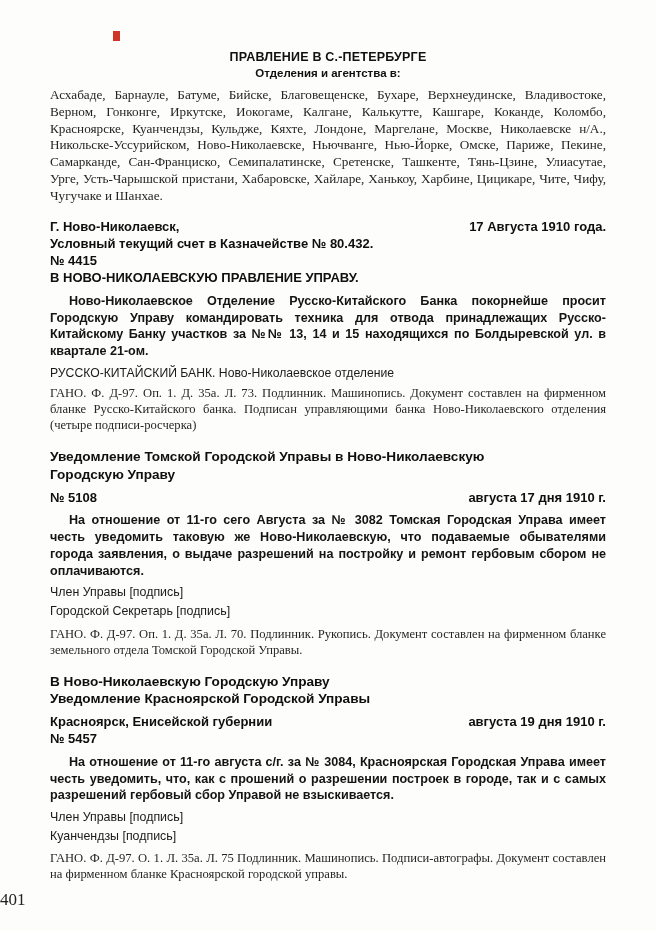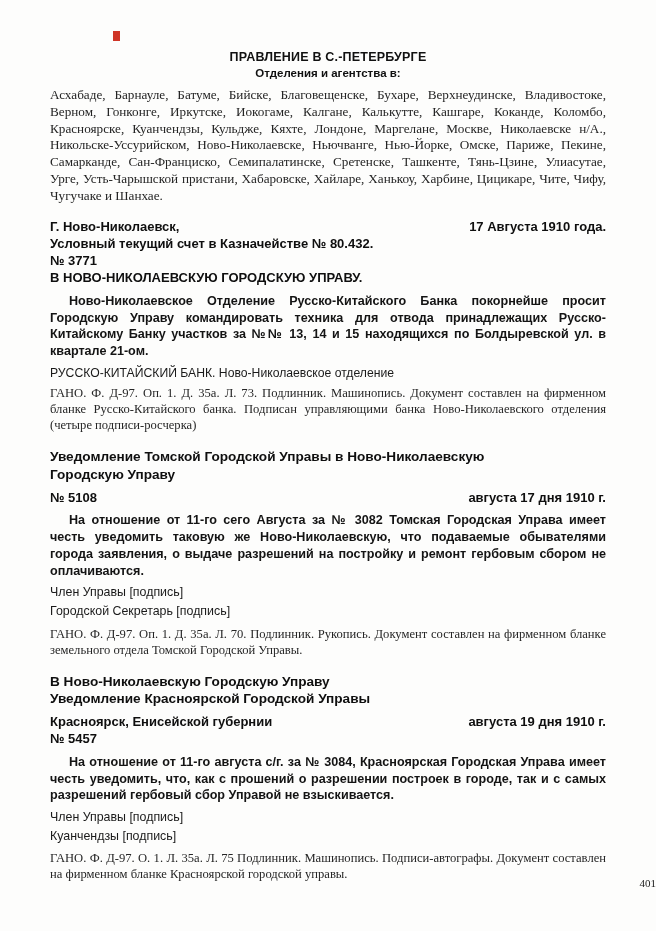--- a/index.html
+++ b/index.html
@@ -61,23 +61,23 @@
 
   .note {
     font-size: 12.6px;
     line-height: 1.28;
     margin: 5px 0 0 0;
     color: #262626;
   }
 
   .page-num {
     position: absolute;
-    left: 0; right: 0; bottom: 42px;
-    text-align: right;
-    font-size: 11px;
+    left: 0; right: 0; bottom: 21px;
+    text-align: left;
+    font-size: 17px;
     color: #222;
   }
 </style>
 </head>
 <body>
 
 <div class="sheet">
 
   <span class="red-mark"></span>
 
@@ -86,22 +86,22 @@
     <div class="h-sub sans bold center">Отделения и агентства в:</div>
     <p class="branch-list serif justify">Асхабаде, Барнауле, Батуме, Бийске, Благовещенске, Бухаре, Верхнеудинске, Владивостоке, Верном, Гонконге, Иркутске, Иокогаме, Калгане, Калькутте, Кашгаре, Коканде, Коломбо, Красноярске, Куанчендзы, Кульдже, Кяхте, Лондоне, Маргелане, Москве, Николаевске н/А., Никольске-Уссурийском, Ново-Николаевске, Ньючванге, Нью-Йорке, Омске, Париже, Пекине, Самарканде, Сан-Франциско, Семипалатинске, Сретенске, Ташкенте, Тянь-Цзине, Улиасутае, Урге, Усть-Чарышской пристани, Хабаровске, Хайларе, Ханькоу, Харбине, Цицикаре, Чите, Чифу, Чугучаке и Шанхае.</p>
   </header>
 
   <section class="doc">
     <div class="row sans bold hdr-line">
       <span>Г. Ново-Николаевск,</span>
       <span>17 Августа 1910 года.</span>
     </div>
     <div class="sans bold hdr-line">Условный текущий счет в Казначействе № 80.432.</div>
-    <div class="sans bold hdr-line">№ 3771</div>
-    <div class="sans bold hdr-line">В НОВО-НИКОЛАЕВСКУЮ ГОРОДСКУЮ УПРАВУ.</div>
+    <div class="sans bold hdr-line">№ 4415</div>
+    <div class="sans bold hdr-line">В НОВО-НИКОЛАЕВСКУЮ ПРАВЛЕНИЕ УПРАВУ.</div>
     <p class="body-p sans bold justify indent">Ново-Николаевское Отделение Русско-Китайского Банка покорнейше просит Городскую Управу командировать техника для отвода принадлежащих Русско-Китайскому Банку участков за №№ 13, 14 и 15 находящихся по Болдыревской ул. в квартале 21-ом.</p>
     <div class="letterhead sans">РУССКО-КИТАЙСКИЙ БАНК. Ново-Николаевское отделение</div>
     <p class="note serif justify">ГАНО. Ф. Д-97. Оп. 1. Д. 35а. Л. 73. Подлинник. Машинопись. Документ составлен на фирменном бланке Русско-Китайского банка. Подписан управляющими банка Ново-Николаевского отделения (четыре подписи-росчерка)</p>
   </section>
 
   <section class="doc">
     <h2 class="doc-title sans bold">Уведомление Томской Городской Управы в Ново-Николаевскую</h2>
     <h2 class="doc-title sans bold">Городскую Управу</h2>
     <div class="row sans bold hdr-line" style="margin-top:6px">
       <span>№ 5108</span>

